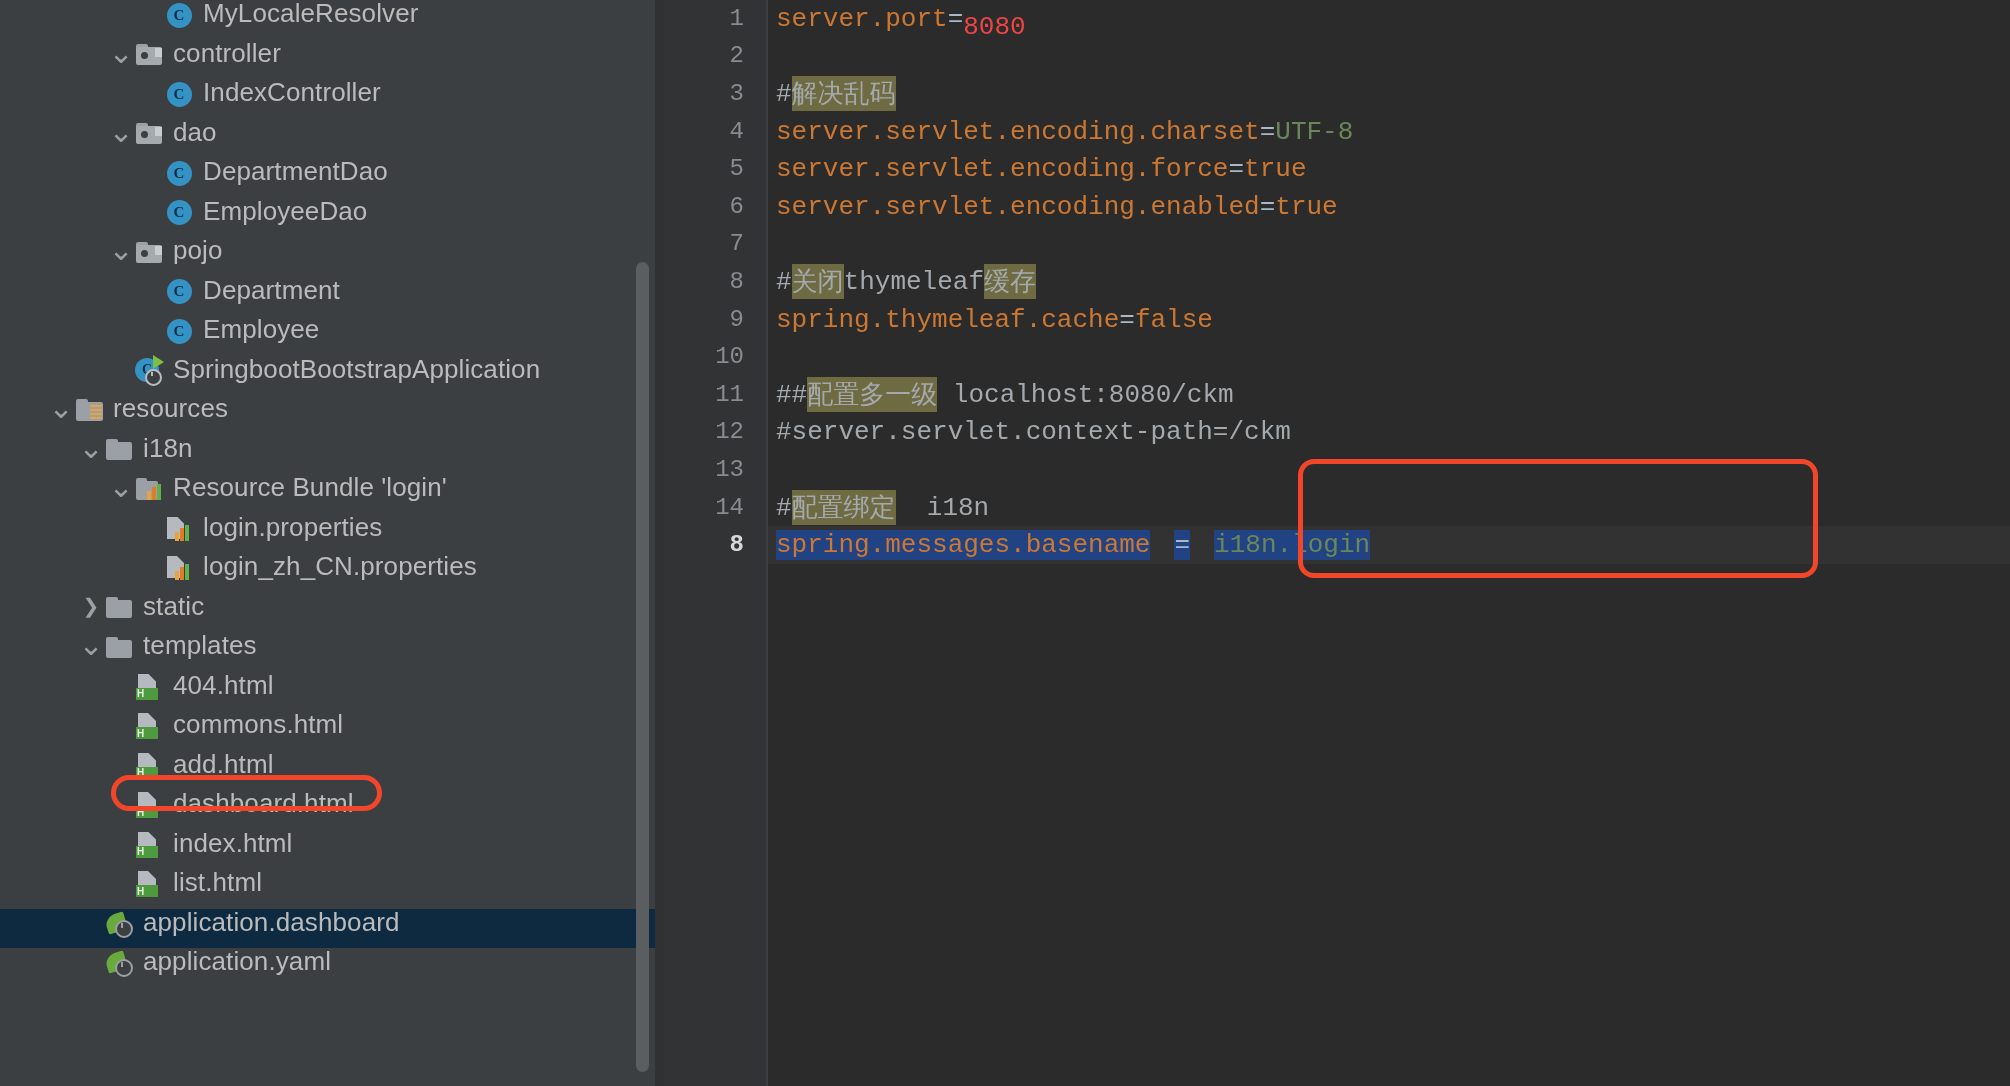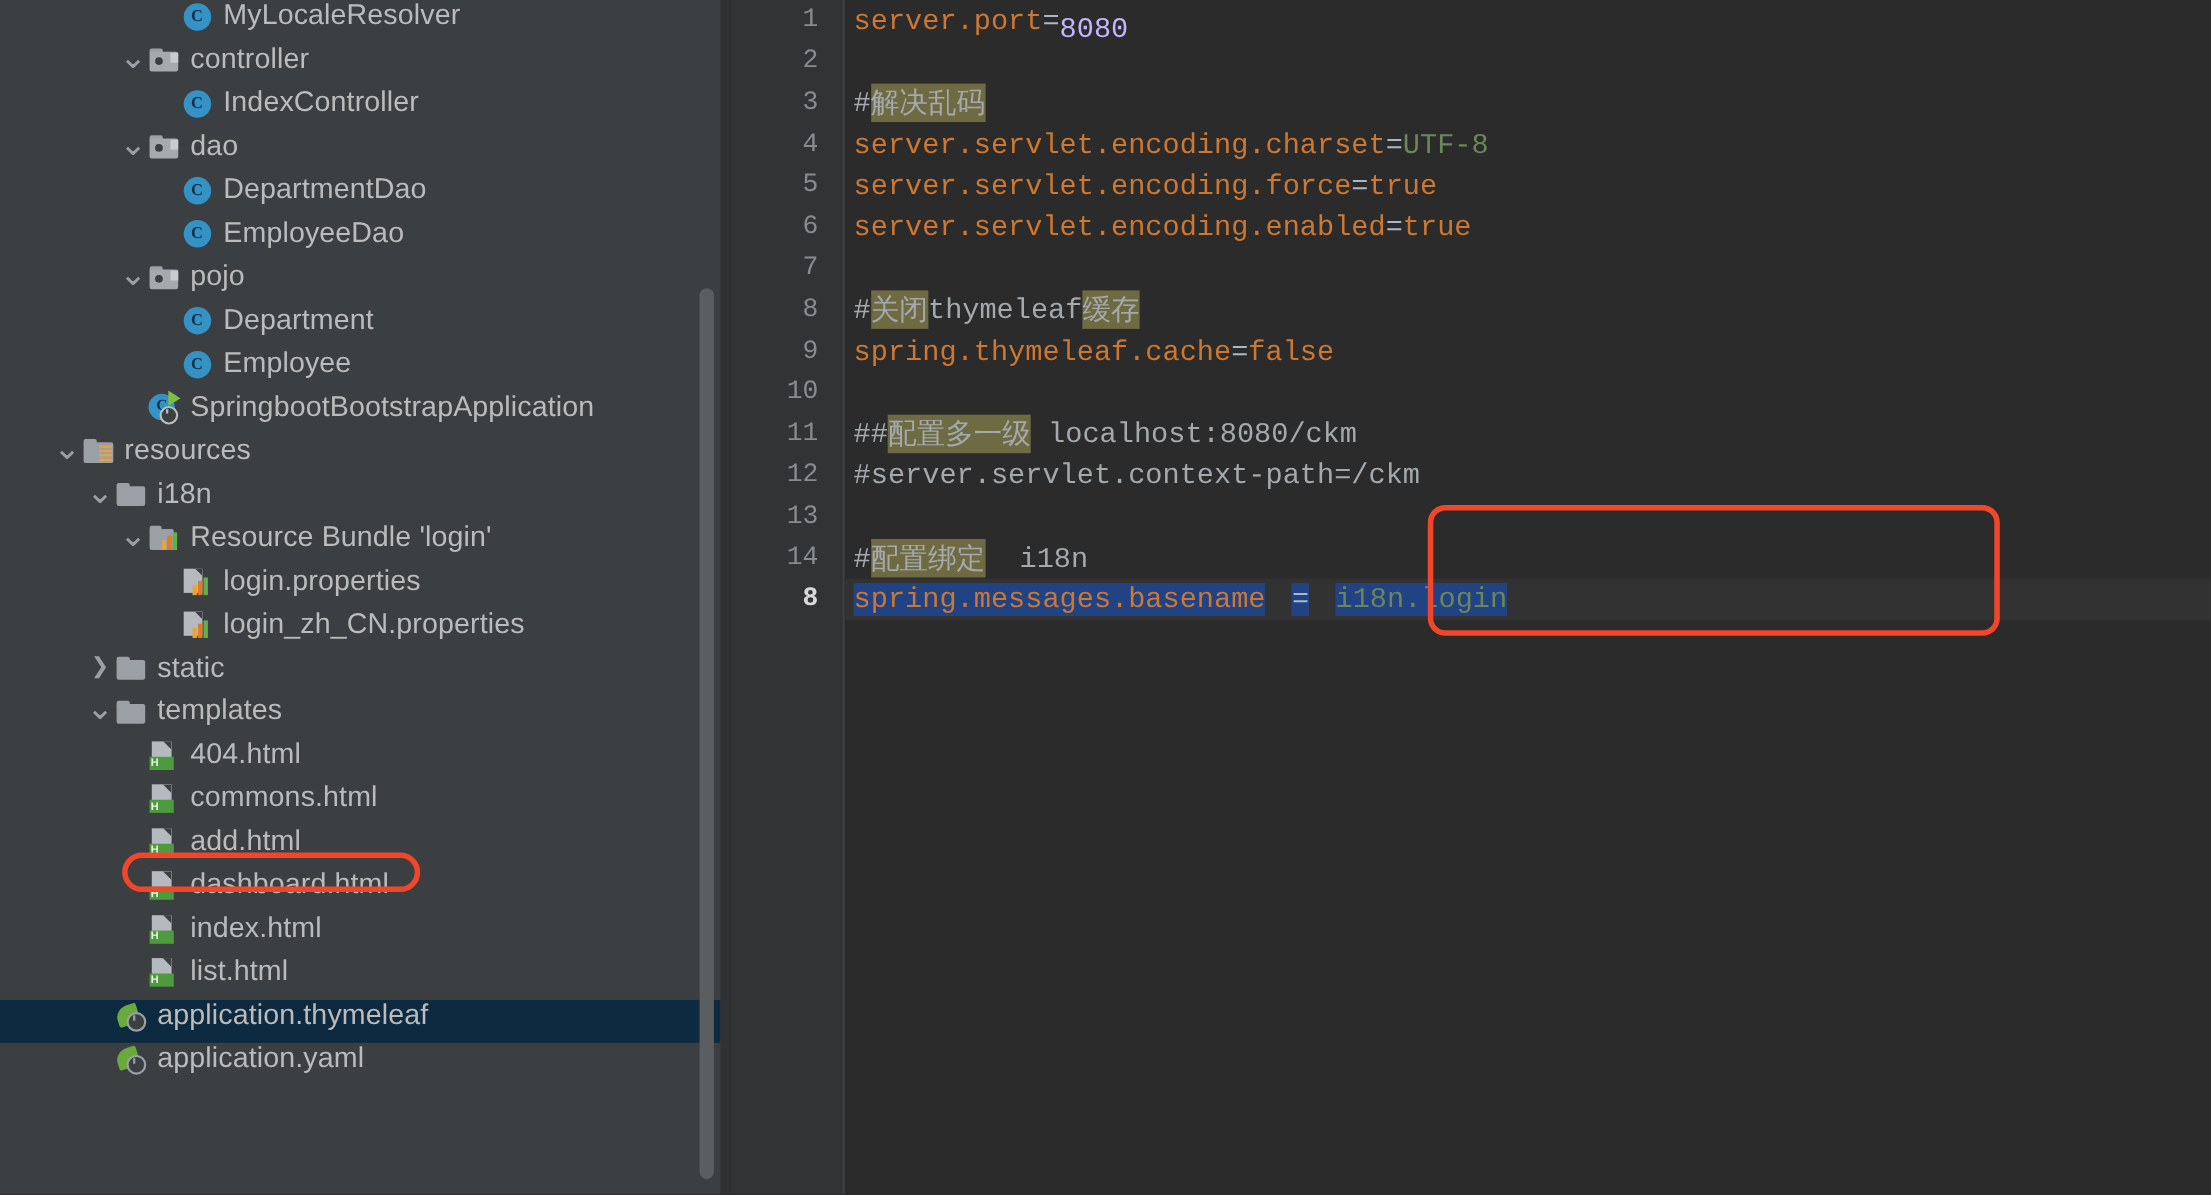--- a/index.html
+++ b/index.html
@@ -164,21 +164,21 @@
     line-height:1;
   }
   .ctext{
     position:absolute;left:104px;right:0;height:37.6px;
     display:flex;align-items:center;white-space:pre;
     font-size:26px;font-family:"Liberation Mono",monospace;
     padding-left:8px;box-sizing:border-box;
   }
   .tk-key{color:#cc7832;}
   .tk-eq{color:#a9b7c6;}
-  .tk-num{color:#c4b5fd;margin-top:16px;}
+  .tk-num{color:#ef4444;margin-top:16px;}
   .tk-val{color:#6a8759;}
   .tk-com{color:#a4a9ad;}
   .hl-cjk{background:#6e6b42;}
   .sel{background:#214283;}
 
   
   .redbox{
     position:absolute;border:5px solid #f2462a;border-radius:16px;
     pointer-events:none;box-sizing:border-box;
   }
@@ -457,21 +457,21 @@
         </div>
         <div class="row selected">
           <span style="display: inline-block; flex: 0 0 auto; width: 78px;"></span>
           <span class="arrow spacer"></span>
           <span class="ico">
             <span class="ic-springboot">
               <span class="leaf"></span>
               <span class="dial"></span>
             </span>
           </span>
-          <span class="lbl">application.thymeleaf</span>
+          <span class="lbl">application.dashboard</span>
         </div>
         <div class="row">
           <span style="display: inline-block; flex: 0 0 auto; width: 78px;"></span>
           <span class="arrow spacer"></span>
           <span class="ico">
             <span class="ic-springboot">
               <span class="leaf"></span>
               <span class="dial"></span>
             </span>
           </span>

